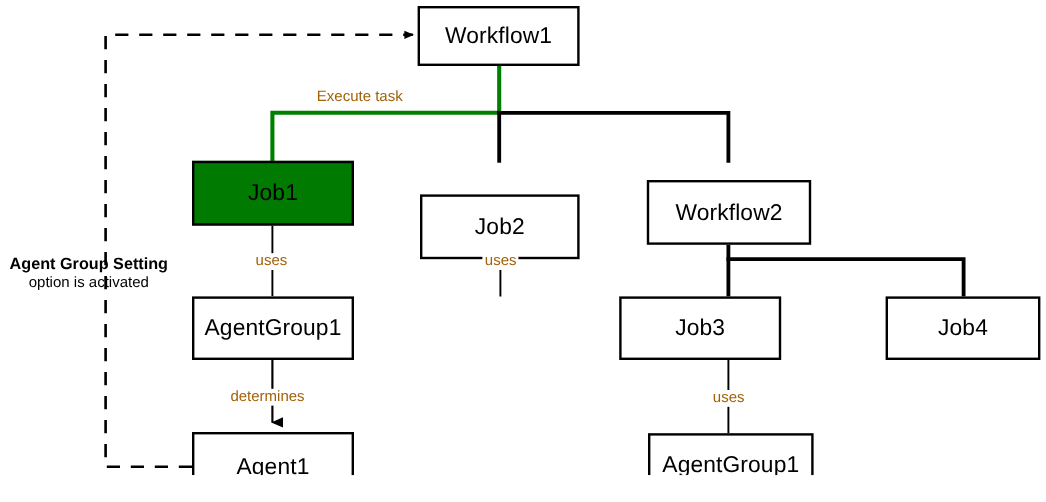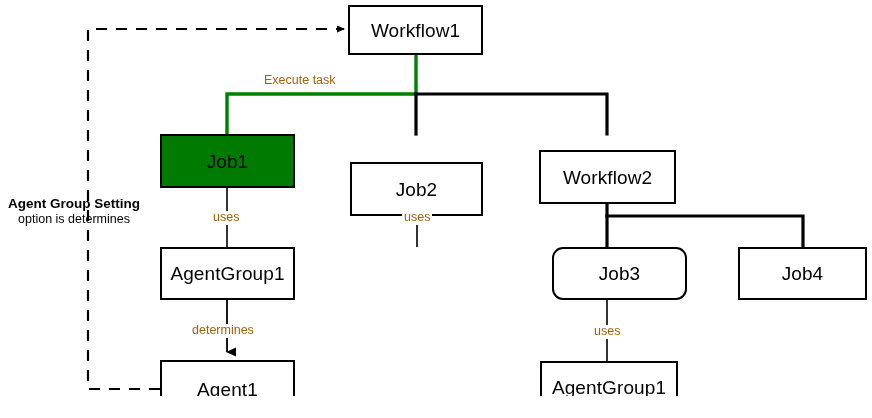--- a/index.html
+++ b/index.html
@@ -54,20 +54,21 @@
     white-space: nowrap;
     line-height: 1.1;
   }
   .note {
     position: absolute;
     text-align: center;
     font-family: "Liberation Sans", sans-serif;
     color: #000000;
     line-height: 1.22;
     white-space: nowrap;
+    margin-top: 16px;
   }
   .note .note-title {
     display: block;
     font-weight: bold;
     font-size: 13.5px;
   }
   .note .note-sub {
     display: block;
     font-weight: normal;
     font-size: 12.5px;
@@ -119,21 +120,21 @@
 
   <div class="node" style="left:539px; top:134px; width:137px; height:54px;margin-top:16px;">
     <span>Workflow2</span>
   </div>
 
   <div class="node" style="left:160px; top:247px; width:135px; height:53px;">
     <span>AgentGroup1</span>
   </div>
 
 
-  <div class="node" style="left:552px; top:247px; width:135px; height:53px;border-radius:11px;">
+  <div class="node" style="left:516px; top:247px; width:135px; height:53px;">
     <span>Job3</span>
   </div>
 
   <div class="node" style="left:738px; top:247px; width:129px; height:53px;">
     <span>Job4</span>
   </div>
 
   <div class="node" style="left:160px; top:360px; width:135px; height:58px;">
     <span>Agent1</span>
   </div>
@@ -143,16 +144,16 @@
   </div>
 
   <div class="edge-label" style="left:262px; top:74px;">Execute task</div>
   <div class="edge-label" style="left:211px; top:211px;">uses</div>
   <div class="edge-label" style="left:402px; top:211px;">uses</div>
   <div class="edge-label" style="left:592px; top:325px;">uses</div>
   <div class="edge-label" style="left:190px; top:324px;">determines</div>
 
   <div class="note" style="left:8px; top:196px;">
     <span class="note-title">Agent Group Setting</span>
-    <span class="note-sub">option is determines</span>
+    <span class="note-sub">option is activated</span>
   </div>
 
 </div>
 
 </body></html>

